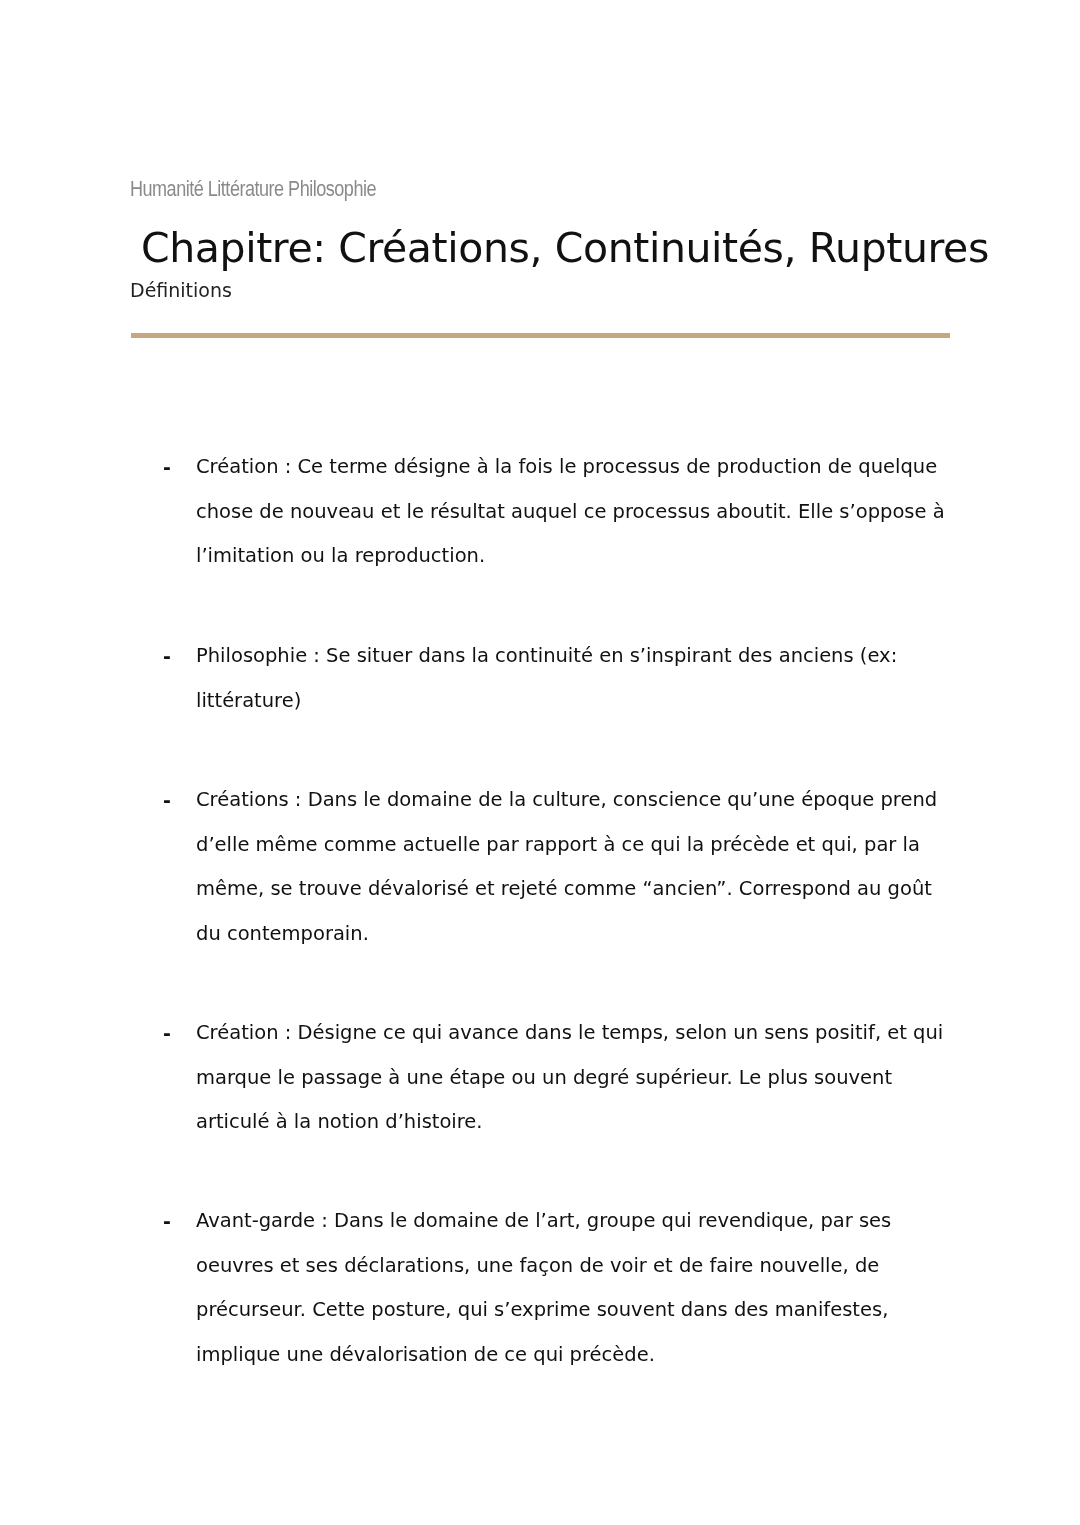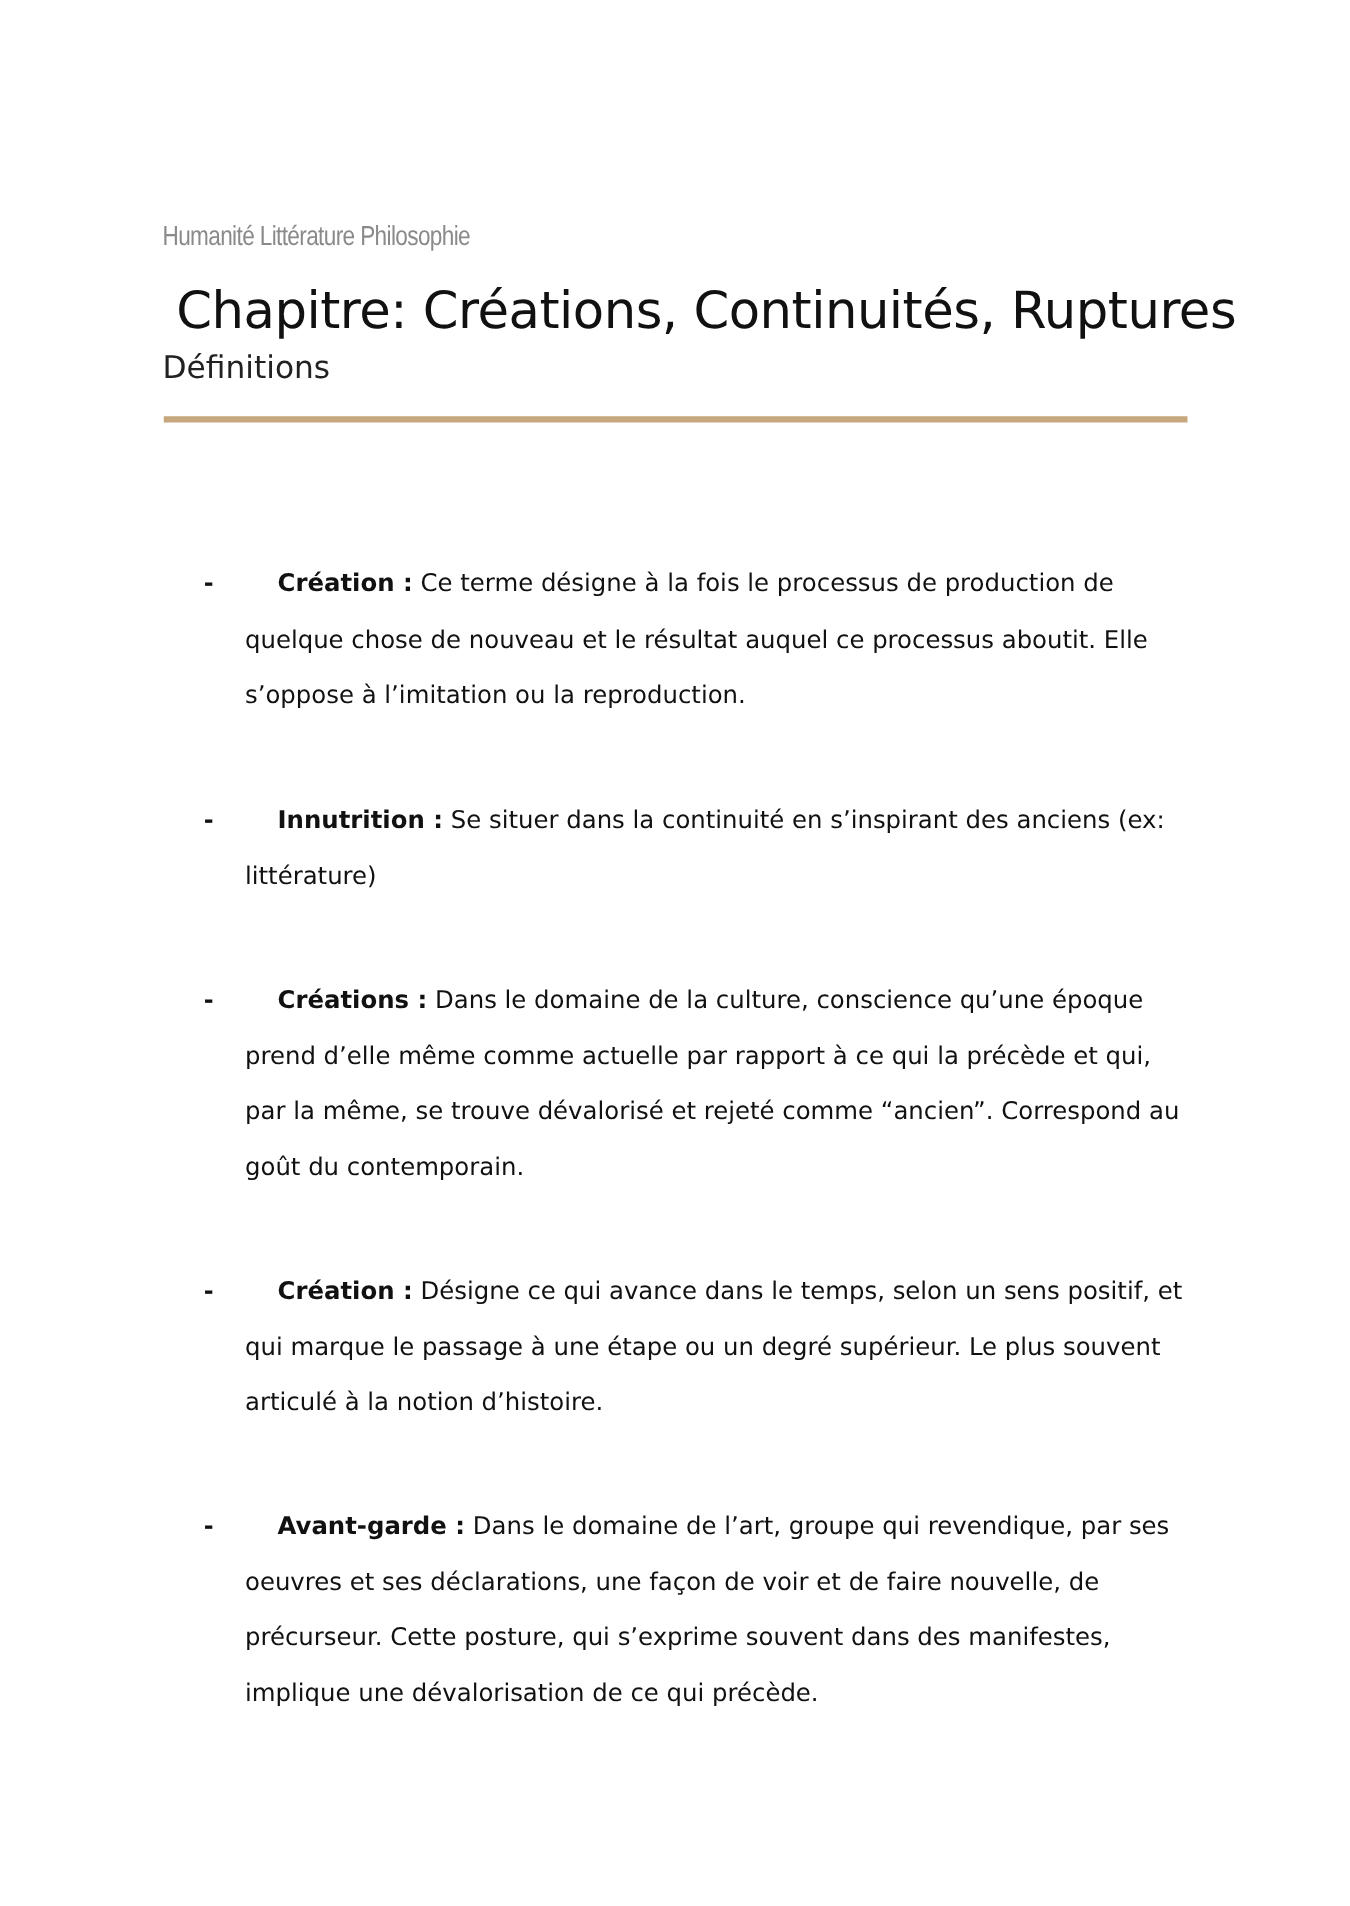--- a/index.html
+++ b/index.html
@@ -1,45 +1,45 @@
 <!DOCTYPE html>
 <html><head>
 <meta charset="utf-8">
 <style>
   html, body { margin: 0; padding: 0; background: #ffffff; }
   body { width: 1080px; height: 1525px; position: relative; overflow: hidden; font-family: "DejaVu Sans", sans-serif; color: #111; }
   .subject { position: absolute; left: 130px; top: 176px; font-family: "Liberation Sans", sans-serif; font-size: 22px; color: #8a8a8a; letter-spacing: -0.6px; transform: scaleX(0.82); transform-origin: left top; white-space: nowrap; }
   .title { position: absolute; left: 129px; top: 212px; font-family: "DejaVu Sans", sans-serif; font-size: 41px; font-weight: normal; color: #111; margin: 12px; letter-spacing: -0.4px; white-space: nowrap; }
-  .section { position: absolute; left: 130px; top: 279px; font-size: 25px; color: #222; }
+  .section { position: absolute; left: 130px; top: 279px; font-size: 19px; color: #222; }
   .rule { position: absolute; left: 131px; top: 333px; width: 819px; height: 5px; background: #c7a77d; }
   .defs { position: absolute; left: 0; top: 0; }
   .def { position: absolute; left: 160px; width: 790px; }
   .bullet { position: absolute; left: 3px; top: 0; font-size: 19px; line-height: 44px; font-weight: bold; }
   .body { position: absolute; left: 36px; width: 760px; font-size: 19.5px; line-height: 44.5px; color: #111; }
-  .term { font-weight: bold; margin-left: 26px; }
+  .term { font-weight: normal; }
 </style>
 </head>
 <body>
 
 <div>
   <div class="subject">Humanité Littérature Philosophie</div>
   <h1 class="title">Chapitre: Créations, Continuités, Ruptures</h1>
   <div class="section">Définitions</div>
   <div class="rule"></div>
 </div>
 
 <div class="defs">
   <div class="def" style="top:445px;">
     <span class="bullet">-</span>
     <div class="body"><span class="term">Création :</span><span> Ce terme désigne à la fois le processus de production de quelque chose de nouveau et le résultat auquel ce processus aboutit. Elle s’oppose à l’imitation ou la reproduction.</span></div>
   </div>
 
   <div class="def" style="top:634px;">
     <span class="bullet">-</span>
-    <div class="body"><span class="term">Innutrition :</span><span> Se situer dans la continuité en s’inspirant des anciens (ex: littérature)</span></div>
+    <div class="body"><span class="term">Philosophie :</span><span> Se situer dans la continuité en s’inspirant des anciens (ex: littérature)</span></div>
   </div>
 
   <div class="def" style="top:778px;">
     <span class="bullet">-</span>
     <div class="body"><span class="term">Créations :</span><span> Dans le domaine de la culture, conscience qu’une époque prend d’elle même comme actuelle par rapport à ce qui la précède et qui, par la même, se trouve dévalorisé et rejeté comme “ancien”. Correspond au goût du contemporain.</span></div>
   </div>
 
   <div class="def" style="top:1011px;">
     <span class="bullet">-</span>
     <div class="body"><span class="term">Création :</span><span> Désigne ce qui avance dans le temps, selon un sens positif, et qui marque le passage à une étape ou un degré supérieur. Le plus souvent articulé à la notion d’histoire.</span></div>

